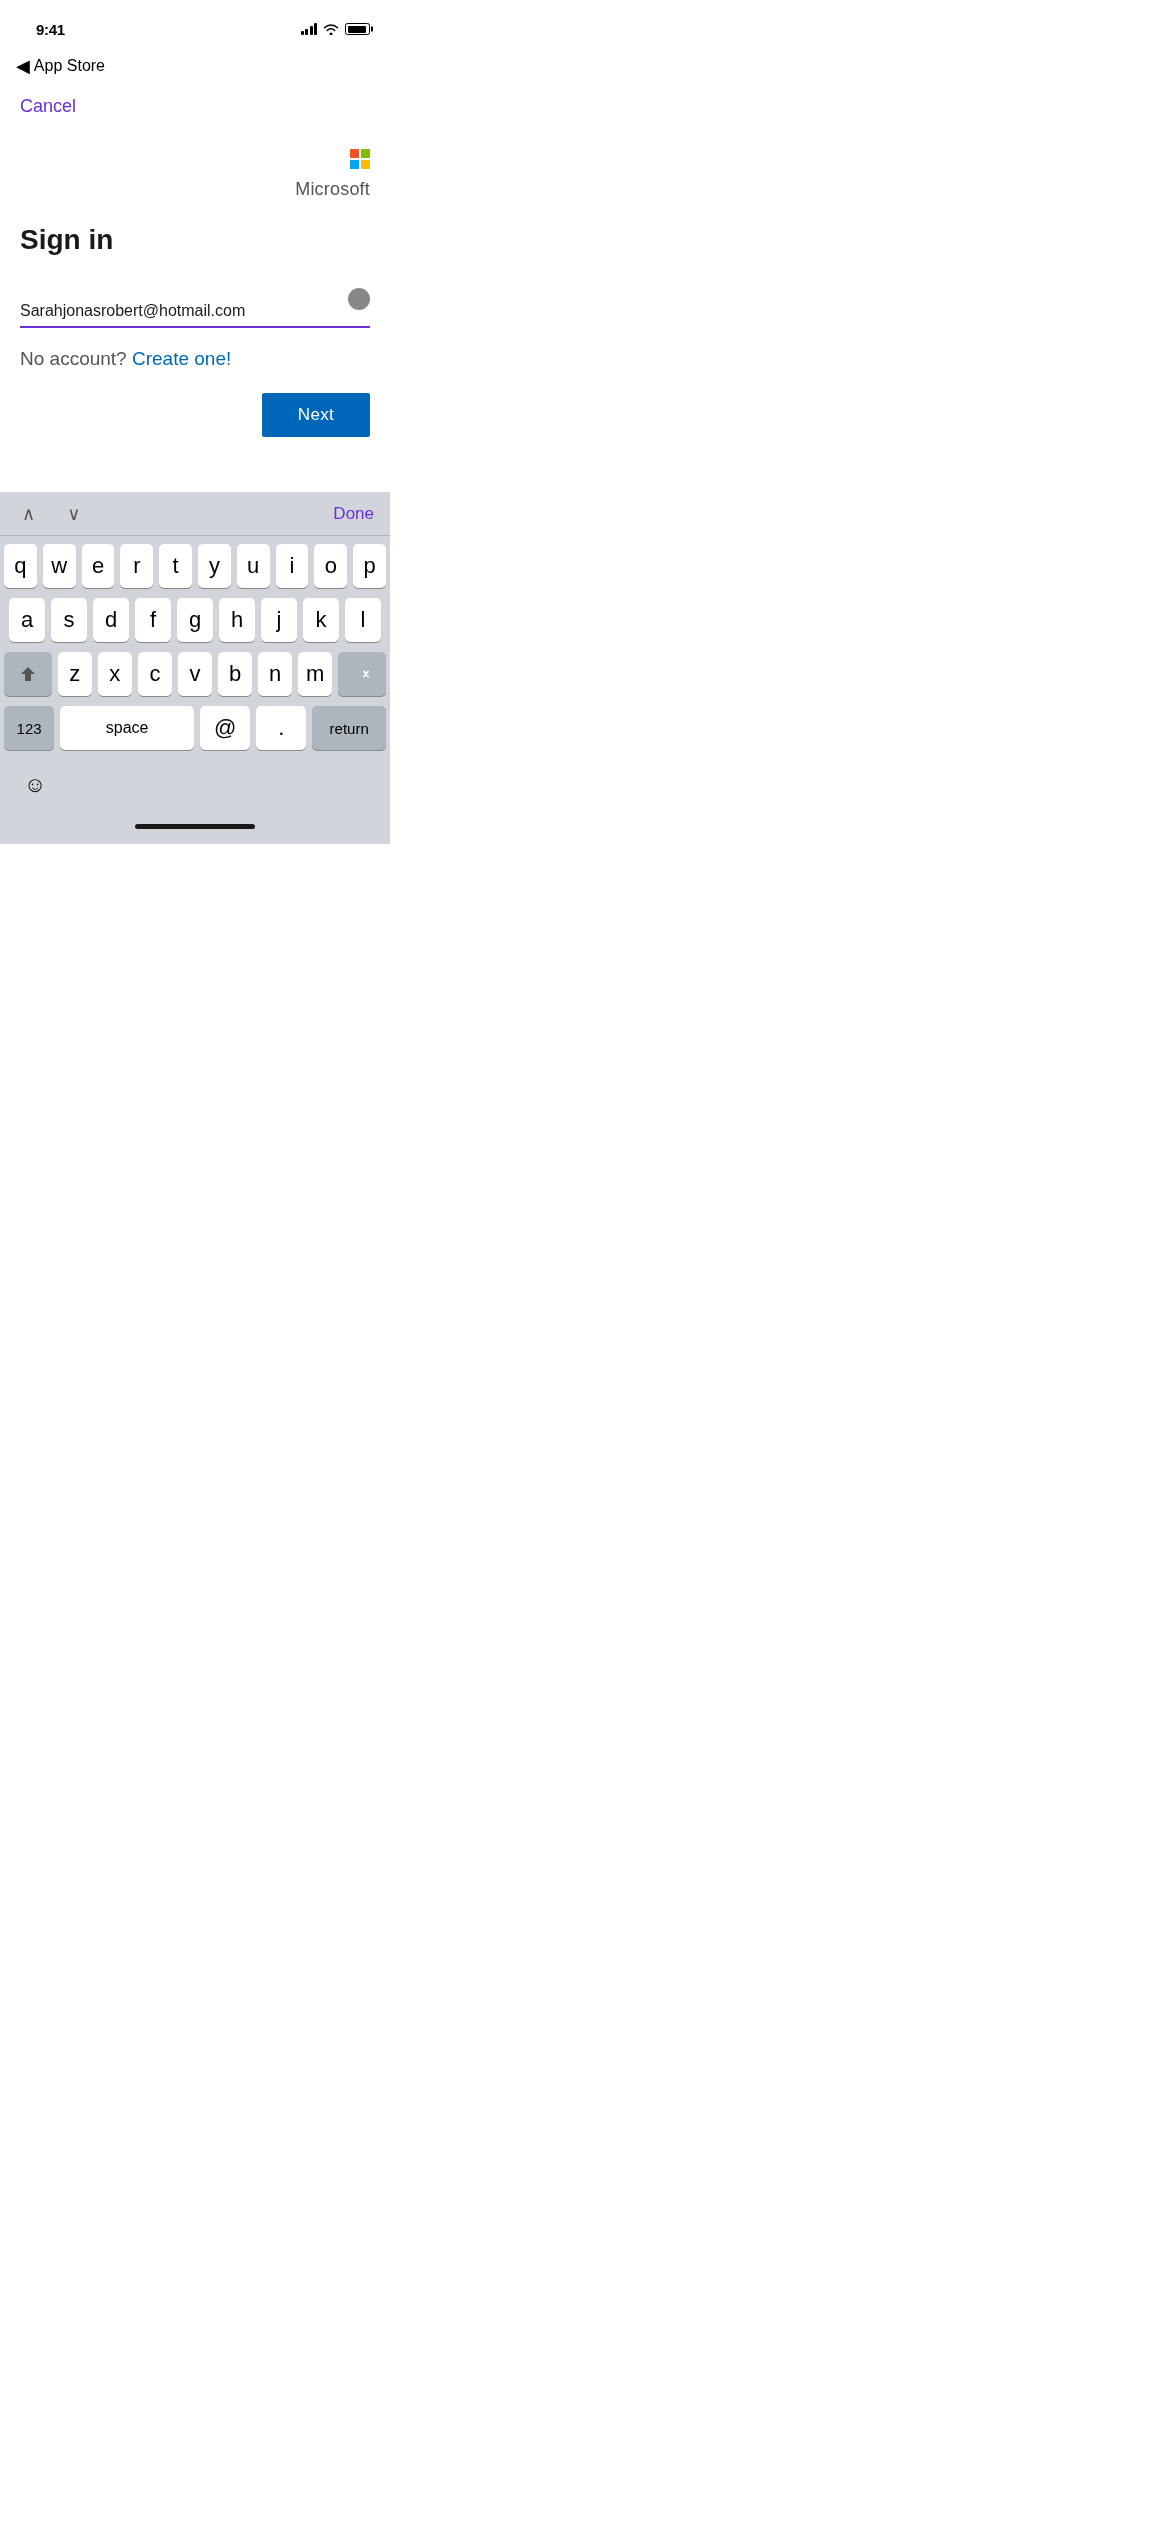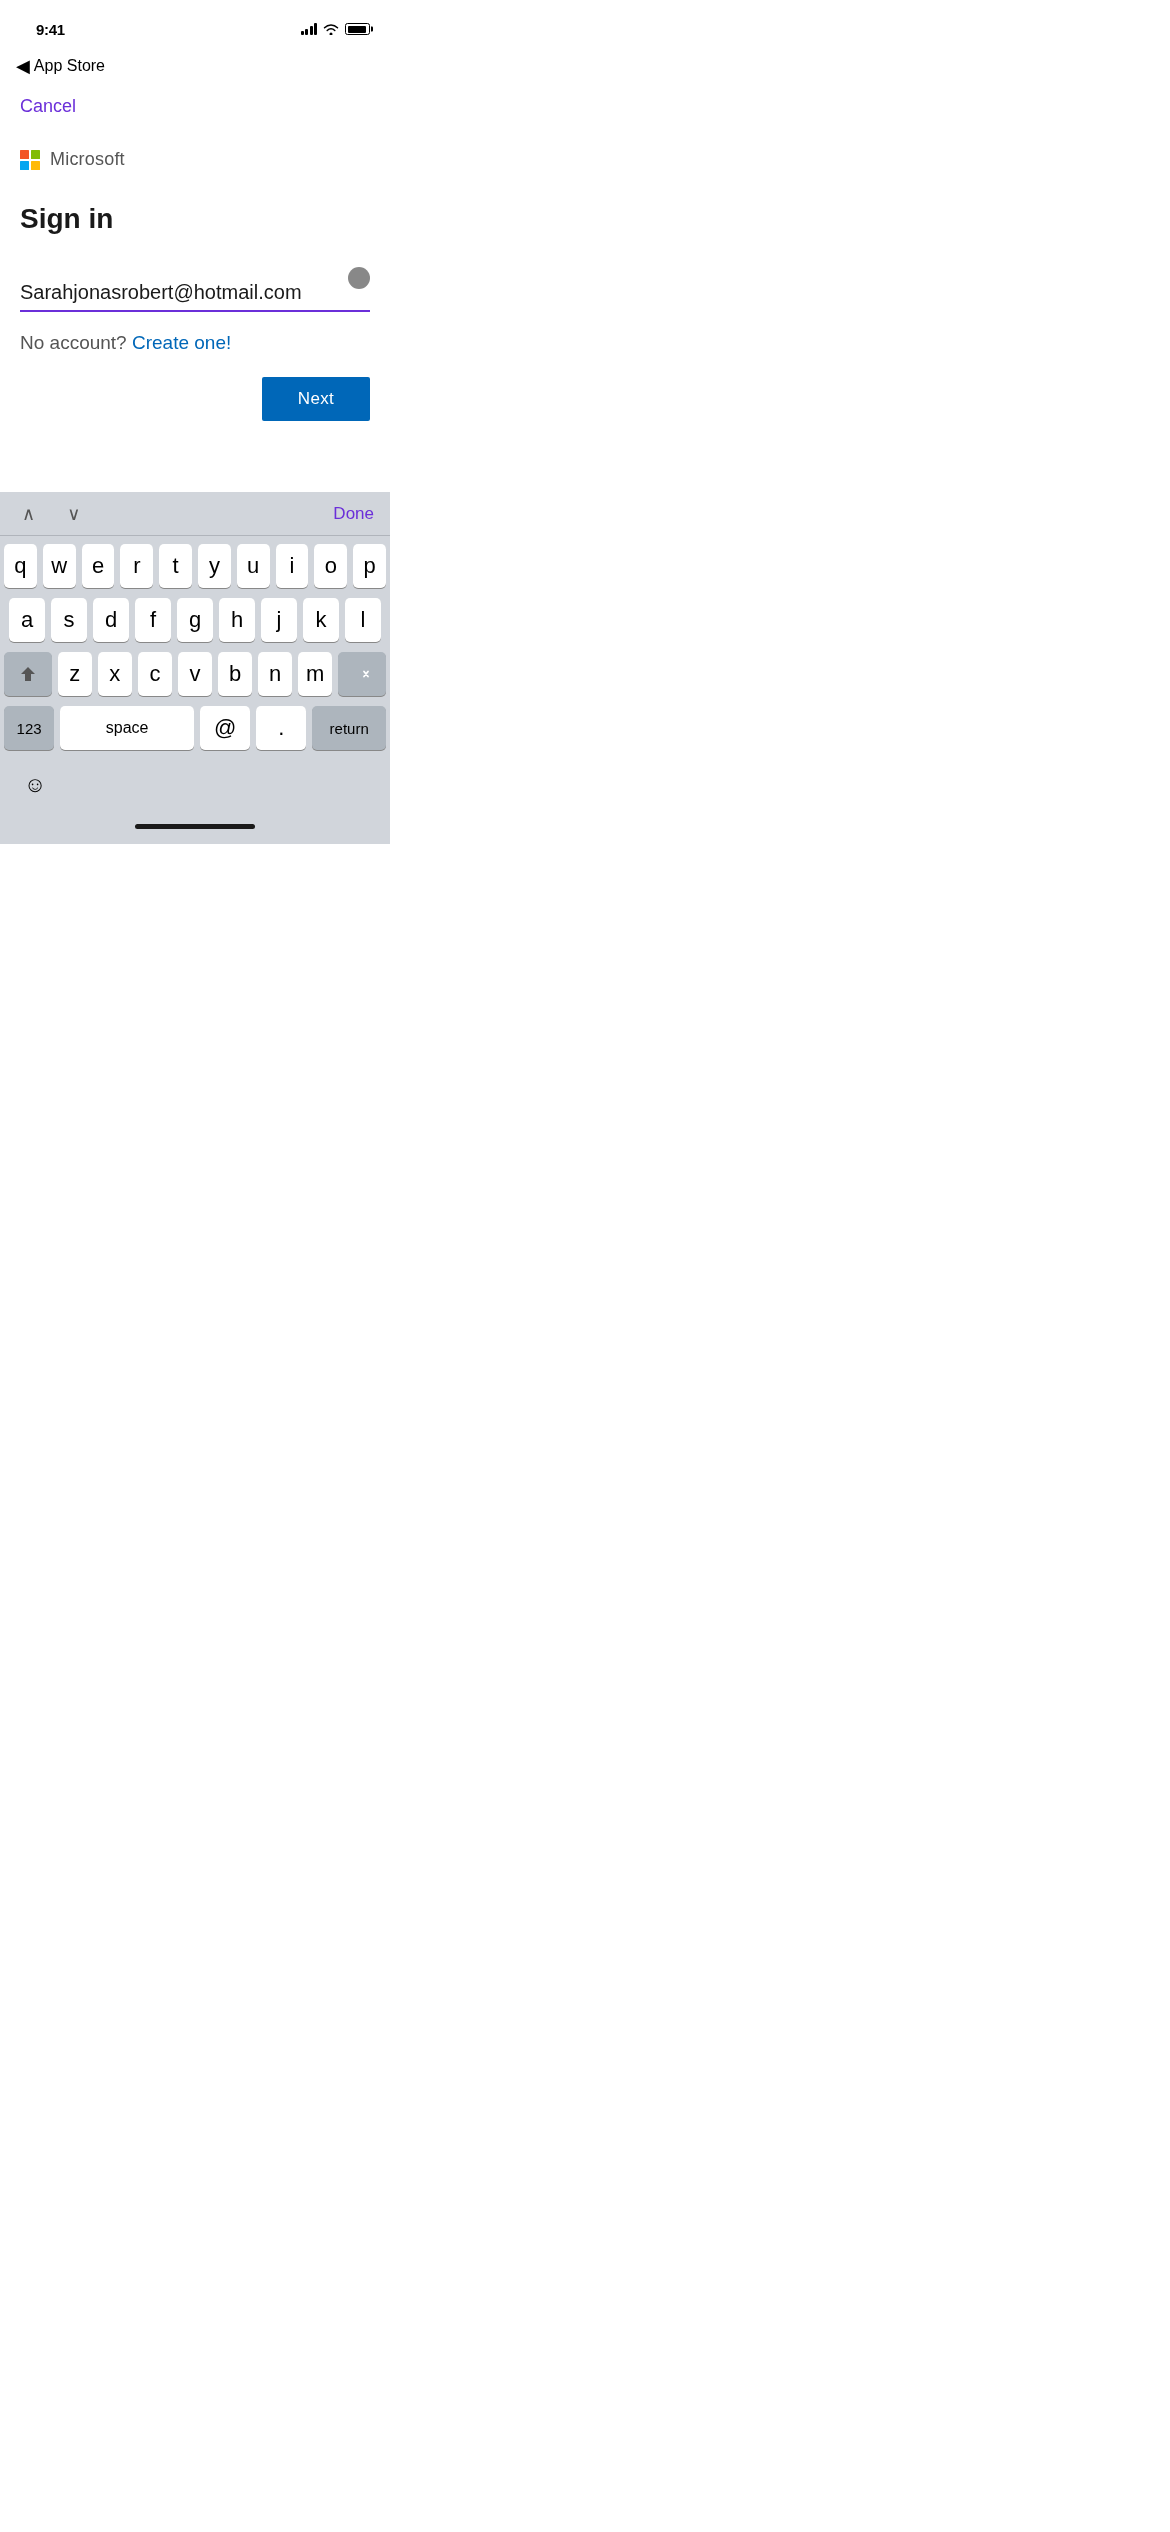--- a/index.html
+++ b/index.html
@@ -125,21 +125,22 @@
     
     .main-content {
       padding: 24px 20px 20px 20px;
     }
 
     
     .ms-logo-area {
       display: flex;
       align-items: flex-end;
       gap: 10px;
-      margin-bottom: 33px;
+      margin-bottom: 24px;
+      flex-direction: column;
     }
 
     .ms-logo {
       width: 20px;
       height: 20px;
       display: grid;
       grid-template-columns: 1fr 1fr;
       grid-template-rows: 1fr 1fr;
       gap: 1.5px;
     }
@@ -178,21 +179,21 @@
       position: absolute;
       right: 0;
       top: -8px;
     }
 
     .email-input {
       width: 100%;
       border: none;
       border-bottom: 2px solid #6B2FD9;
       padding: 6px 30px 6px 0;
-      font-size: 20px;
+      font-size: 16px;
       color: #1a1a1a;
       background: transparent;
       outline: none;
       caret-color: #6B2FD9;
     }
 
     
     .no-account {
       font-size: 19px;
       color: #555;

